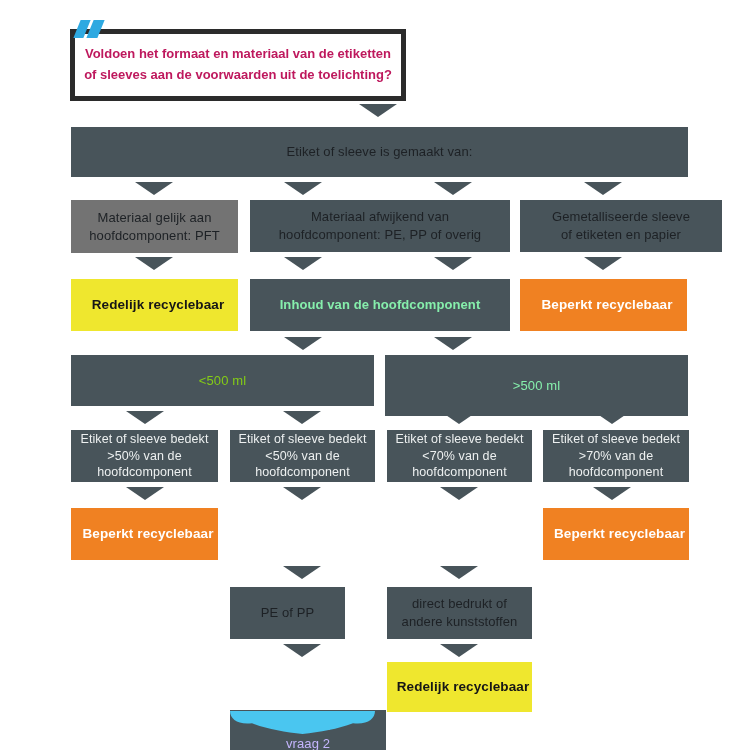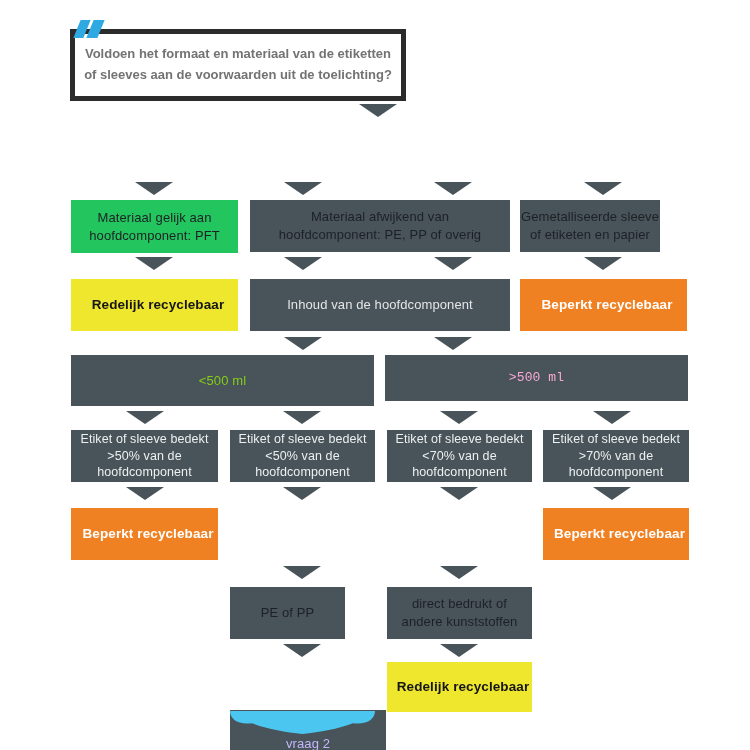--- a/index.html
+++ b/index.html
@@ -11,21 +11,21 @@
     position:absolute;display:flex;align-items:center;justify-content:center;
     text-align:center;white-space:pre-line;box-sizing:border-box;
     font-size:13px;line-height:1.35;letter-spacing:.1px;
   }
   .small{font-size:12.5px;}
   .strong{font-weight:bold;font-size:13.5px;padding-left:7px;}
   .question{
     position:absolute;left:70px;top:29px;width:336px;height:72px;
     background:#ffffff;border:5px solid #2b2b2b;box-sizing:border-box;
     display:flex;align-items:center;justify-content:center;text-align:center;
-    white-space:pre-line;font-weight:bold;font-size:13px;line-height:1.6;color:#737373;
+    white-space:pre-line;font-weight:bold;font-size:13px;line-height:1.6;color:#be185d;
     z-index:1;
   }
   .marker{position:absolute;left:74px;top:20px;z-index:2;width:30px;height:19px;}
   .marker span{position:absolute;top:0;height:18px;transform:skewX(-22deg);display:block;}
   .marker .m1{left:3px;width:10px;}
   .marker .m2{left:16px;width:11px;}
   .arr{
     position:absolute;width:38px;height:13px;
     clip-path:polygon(0 0,100% 0,50% 100%);
   }
@@ -38,47 +38,48 @@
 
   <div class="marker">
     <span class="m1" style="background: rgb(46, 169, 225);"></span>
     <span class="m2" style="background: rgb(46, 169, 225);"></span>
   </div>
   <div class="question">Voldoen het formaat en materiaal van de etiketten
 of sleeves aan de voorwaarden uit de toelichting?</div>
 
   <div class="arr" style="left: 359px; top: 104px; background: rgb(72, 84, 90);"></div>
 
+  <div class="node" style="left: 71px; top: 127px; width: 617px; height: 50px; background: rgb(72, 84, 90); color: rgb(29, 33, 37);">Etiket of sleeve is gemaakt van:</div>
 
   <div class="arr" style="left: 135px; top: 182px; background: rgb(72, 84, 90);"></div>
   <div class="arr" style="left: 284px; top: 182px; background: rgb(72, 84, 90);"></div>
   <div class="arr" style="left: 434px; top: 182px; background: rgb(72, 84, 90);"></div>
   <div class="arr" style="left: 584px; top: 182px; background: rgb(72, 84, 90);"></div>
 
-  <div class="node" style="left: 71px; top: 200px; width: 167px; height: 53px; background: #22c55e; color: rgb(29, 33, 37);">Materiaal gelijk aan
+  <div class="node" style="left: 71px; top: 200px; width: 167px; height: 53px; background: #737373; color: rgb(29, 33, 37);">Materiaal gelijk aan
 hoofdcomponent: PFT</div>
   <div class="node" style="left: 250px; top: 200px; width: 260px; height: 52px; background: rgb(72, 84, 90); color: rgb(29, 33, 37);">Materiaal afwijkend van
 hoofdcomponent: PE, PP of overig</div>
-  <div class="node" style="left: 520px; top: 200px; width: 140px; height: 52px; background: rgb(72, 84, 90); color: rgb(29, 33, 37);">Gemetalliseerde sleeve
+  <div class="node" style="left: 520px; top: 200px; width: 202px; height: 52px; background: rgb(72, 84, 90); color: rgb(29, 33, 37);">Gemetalliseerde sleeve
 of etiketen en papier</div>
 
   <div class="arr" style="left: 135px; top: 257px; background: rgb(72, 84, 90);"></div>
   <div class="arr" style="left: 284px; top: 257px; background: rgb(72, 84, 90);"></div>
   <div class="arr" style="left: 434px; top: 257px; background: rgb(72, 84, 90);"></div>
   <div class="arr" style="left: 584px; top: 257px; background: rgb(72, 84, 90);"></div>
 
   <div class="node strong" style="left: 71px; top: 279px; width: 167px; height: 52px; background: rgb(239, 231, 46); color: rgb(22, 22, 22);">Redelijk recyclebaar</div>
-  <div class="node" style="left: 250px; top: 279px; width: 260px; height: 52px; background: rgb(72, 84, 90); color: #e5e5e5;">Inhoud van de hoofdcomponent</div>
+  <div class="node" style="left: 250px; top: 279px; width: 260px; height: 52px; background: rgb(72, 84, 90); color: #86efac; font-weight: bold;">Inhoud van de hoofdcomponent</div>
   <div class="node strong" style="left: 520px; top: 279px; width: 167px; height: 52px; background: rgb(240, 129, 34); color: rgb(255, 255, 255);">Beperkt recyclebaar</div>
 
   <div class="arr" style="left: 284px; top: 337px; background: rgb(72, 84, 90);"></div>
   <div class="arr" style="left: 434px; top: 337px; background: rgb(72, 84, 90);"></div>
 
   <div class="node" style="left: 71px; top: 355px; width: 303px; height: 51px; background: rgb(72, 84, 90); color: #84cc16;">&lt;500 ml</div>
-  <div class="node" style="left: 385px; top: 355px; width: 303px; height: 46px; background: rgb(72, 84, 90); color: #f9a8d4; font-family: Liberation Mono, monospace;">&gt;500 ml</div>
+  <div class="node" style="left: 385px; top: 355px; width: 303px; height: 61px; background: rgb(72, 84, 90); color: #86efac;">&gt;500 ml</div>
 
   <div class="arr" style="left: 126px; top: 411px; background: rgb(72, 84, 90);"></div>
   <div class="arr" style="left: 283px; top: 411px; background: rgb(72, 84, 90);"></div>
   <div class="arr" style="left: 440px; top: 411px; background: rgb(72, 84, 90);"></div>
   <div class="arr" style="left: 593px; top: 411px; background: rgb(72, 84, 90);"></div>
 
   <div class="node small" style="left: 71px; top: 430px; width: 147px; height: 52px; background: rgb(72, 84, 90); color: rgb(237, 240, 240);">Etiket of sleeve bedekt
 &gt;50% van de
 hoofdcomponent</div>
   <div class="node small" style="left: 230px; top: 430px; width: 145px; height: 52px; background: rgb(72, 84, 90); color: rgb(237, 240, 240);">Etiket of sleeve bedekt

